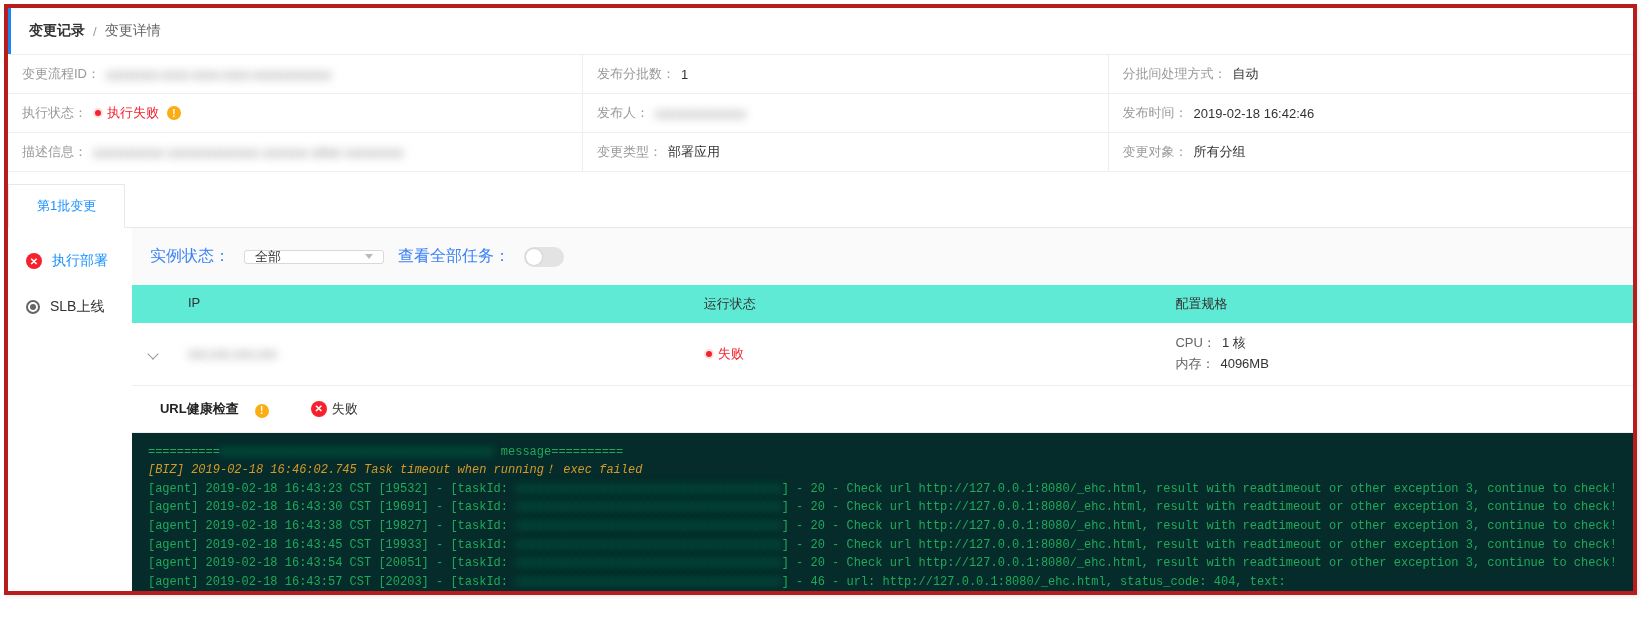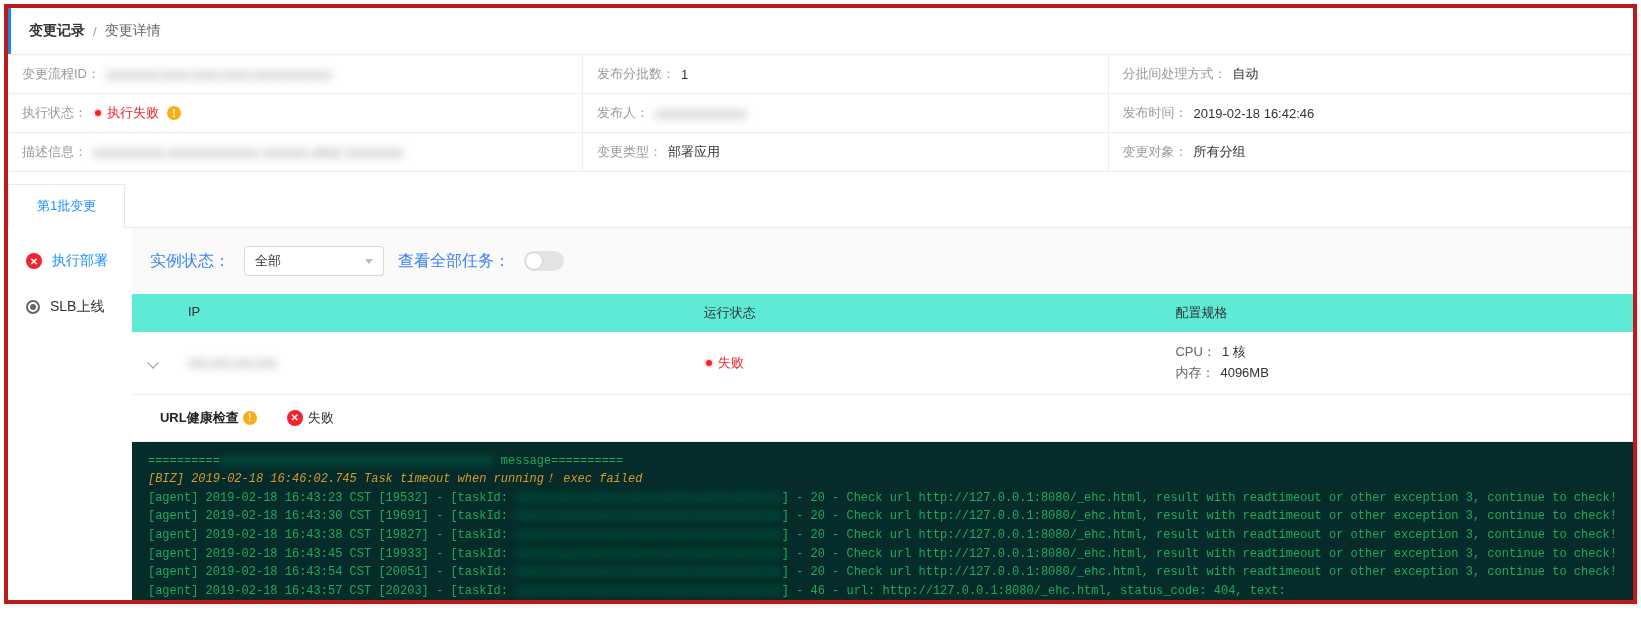--- a/index.html
+++ b/index.html
@@ -133,21 +133,21 @@
   .filter-bar {
     display: flex;
     align-items: center;
     gap: 14px;
     padding: 18px 18px;
     background: #fafafa;
   }
   .filter-label { color: #3b82f6; font-size: 16px; }
   .select {
     display: flex; align-items: center; justify-content: space-between;
-    width: 140px; height: 30px;
+    width: 140px; height: 14px;
     padding: 0 10px;
     border: 1px solid #d9d9d9;
     border-radius: 3px;
     background: #fff;
     color: #333;
     cursor: pointer;
     font-size: 13px;
   }
   .chevron-down {
     width: 0; height: 0;
@@ -188,21 +188,21 @@
     display: inline-block; margin-top: -3px;
   }
   .spec-lines { line-height: 1.6; }
   .spec-lines .lbl { color: #666; margin-right: 6px; }
 
   
   .expanded {
     padding: 0 0 0 0;
   }
   .health-bar {
-    display: flex; align-items: center; 
+    display: flex; align-items: flex-end; gap: 12px;
     padding: 14px 28px;
     border-bottom: 1px solid #eee;
     font-size: 13px;
   }
   .hb-title { font-weight: 600; color: #222; }
   .hb-group { display: flex; align-items: center; gap: 5px; margin-left: 30px; }
   .console {
     background: #052b2b;
     color: #1faa59;
     font-family: Consolas, "Courier New", monospace;

